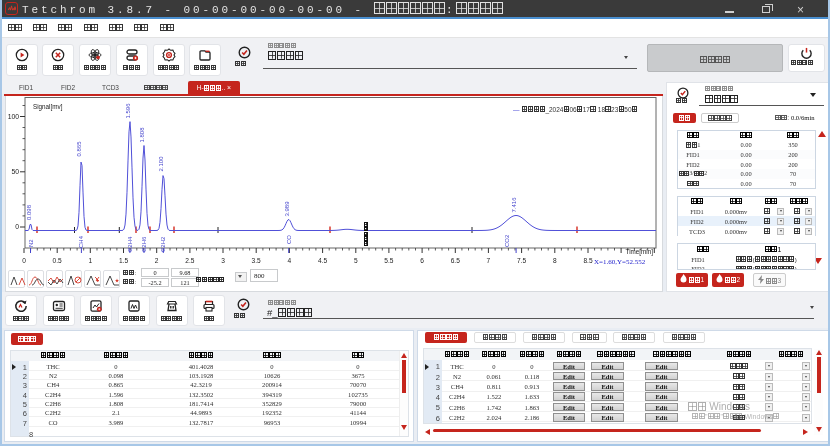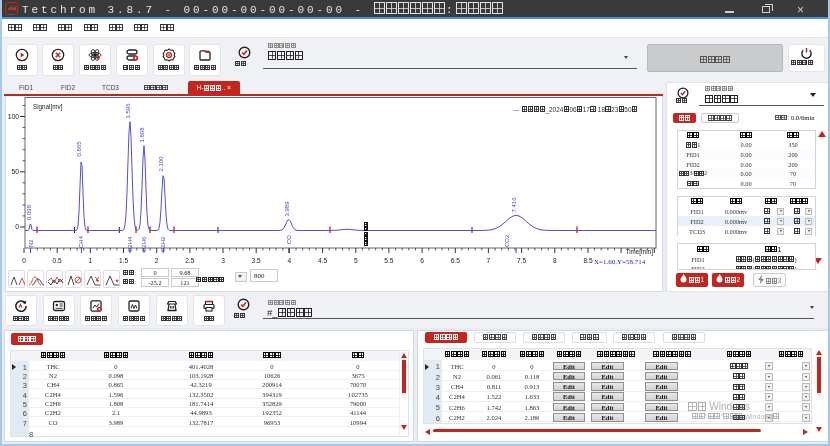--- a/index.html
+++ b/index.html
@@ -283,21 +283,21 @@
       <text x="646" y="158" font-size="6.3" fill="#222" font-family="Liberation Sans" text-anchor="end">Time[min]</text>
     </svg>
 <div class="ab" style="left:511px;top:105.5px;font-size:6.5px;color:#333;white-space:nowrap"><span style="color:#5050d8">—</span> <i class="c"></i><i class="c"></i><i class="c"></i><i class="c"></i>_2024<i class="c"></i>06<i class="c"></i>17<i class="c"></i> 18<i class="c"></i>23<i class="c"></i>50<i class="c"></i></div>
 <div class="ab vt" style="left:362px;top:222px;font-size:5px;color:#111">
       <i class="c"></i>
       <i class="c"></i>
       <i class="c"></i>
       <i class="c"></i>
       <i class="c"></i>
     </div>
-<div class="ab" style="left:592px;top:258px;font-size:7px;color:#2222cc;font-family:'Liberation Serif',serif">X=1.60,Y=58.714</div>
+<div class="ab" style="left:592px;top:258px;font-size:7px;color:#2222cc;font-family:'Liberation Serif',serif">X=1.60,Y=52.552</div>
 <div class="ab" style="left:6px;top:270px;width:17px;height:18px;background:#fff;border:1px solid #dcdee2;border-radius:2px">
       <svg width="16" height="15" viewBox="0 0 16 15" style="position:absolute;left:1px;top:1px">
         <g stroke-width="0.9">
           <path d="M1 13 L4 5 L7 13" stroke="#333" fill="none"></path>
           <path d="M9 13 L12 6 L15 13" stroke="#d43a2a" fill="none"></path>
         </g>
       </svg>
     </div>
 <div class="ab" style="left:25px;top:270px;width:17px;height:18px;background:#fff;border:1px solid #dcdee2;border-radius:2px">
       <svg width="16" height="15" viewBox="0 0 16 15" style="position:absolute;left:1px;top:1px">

